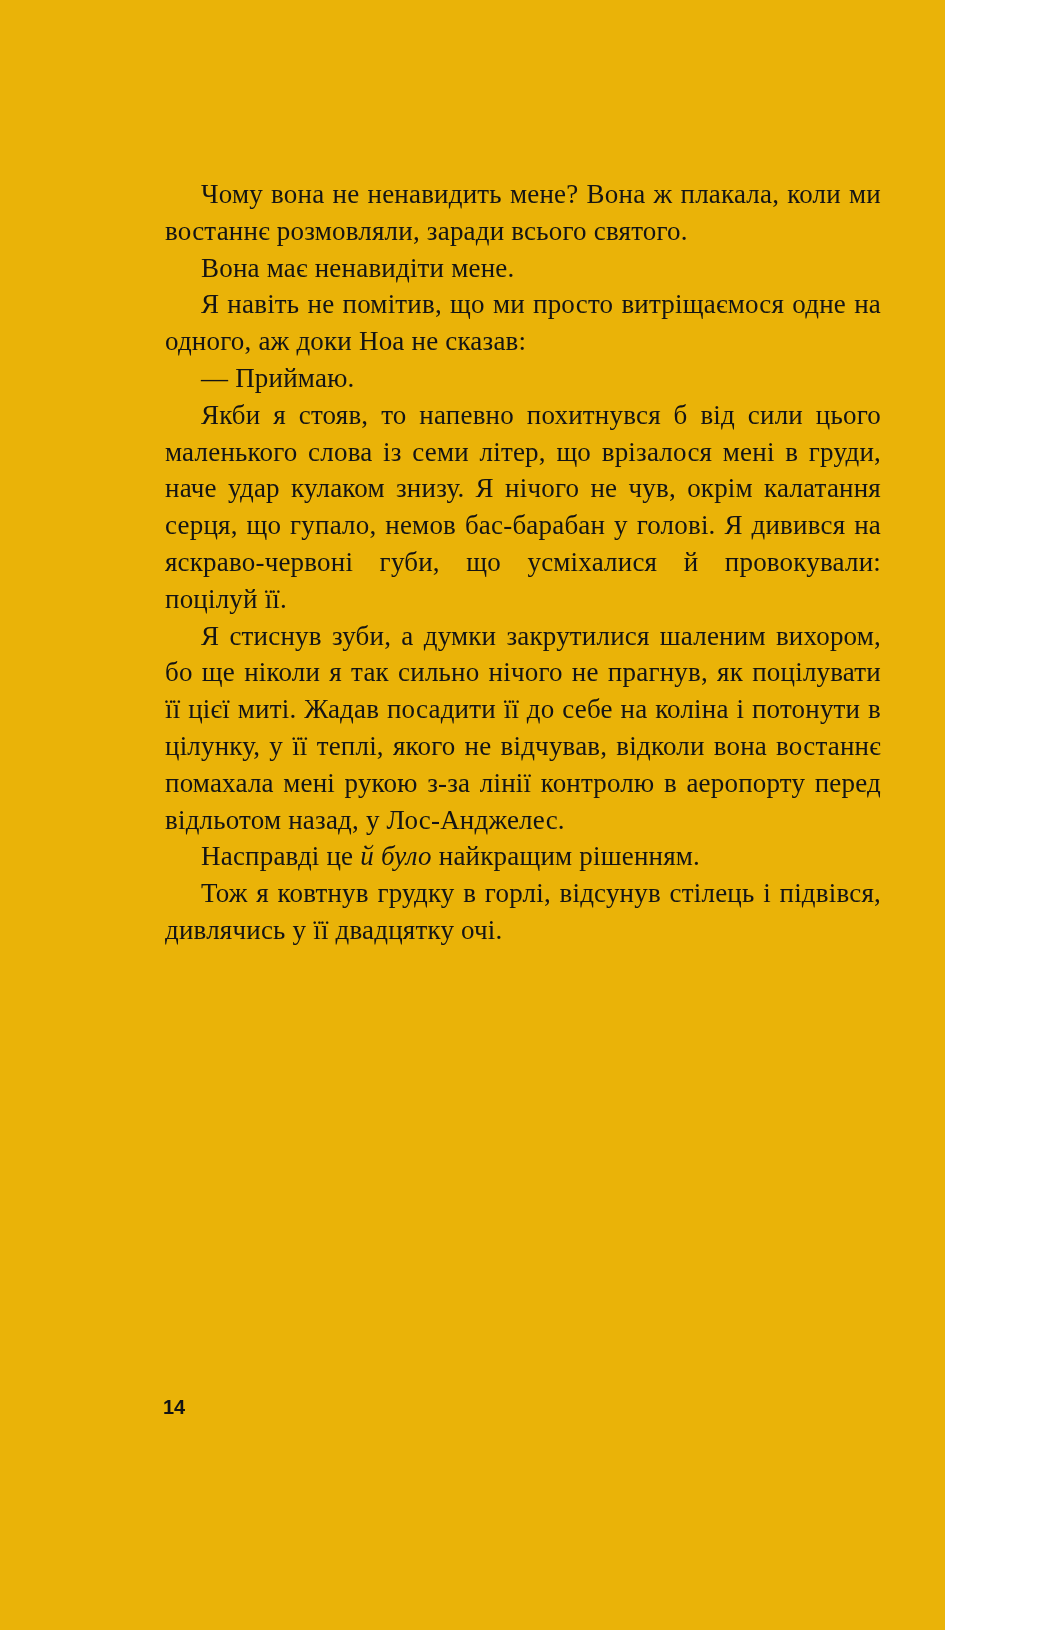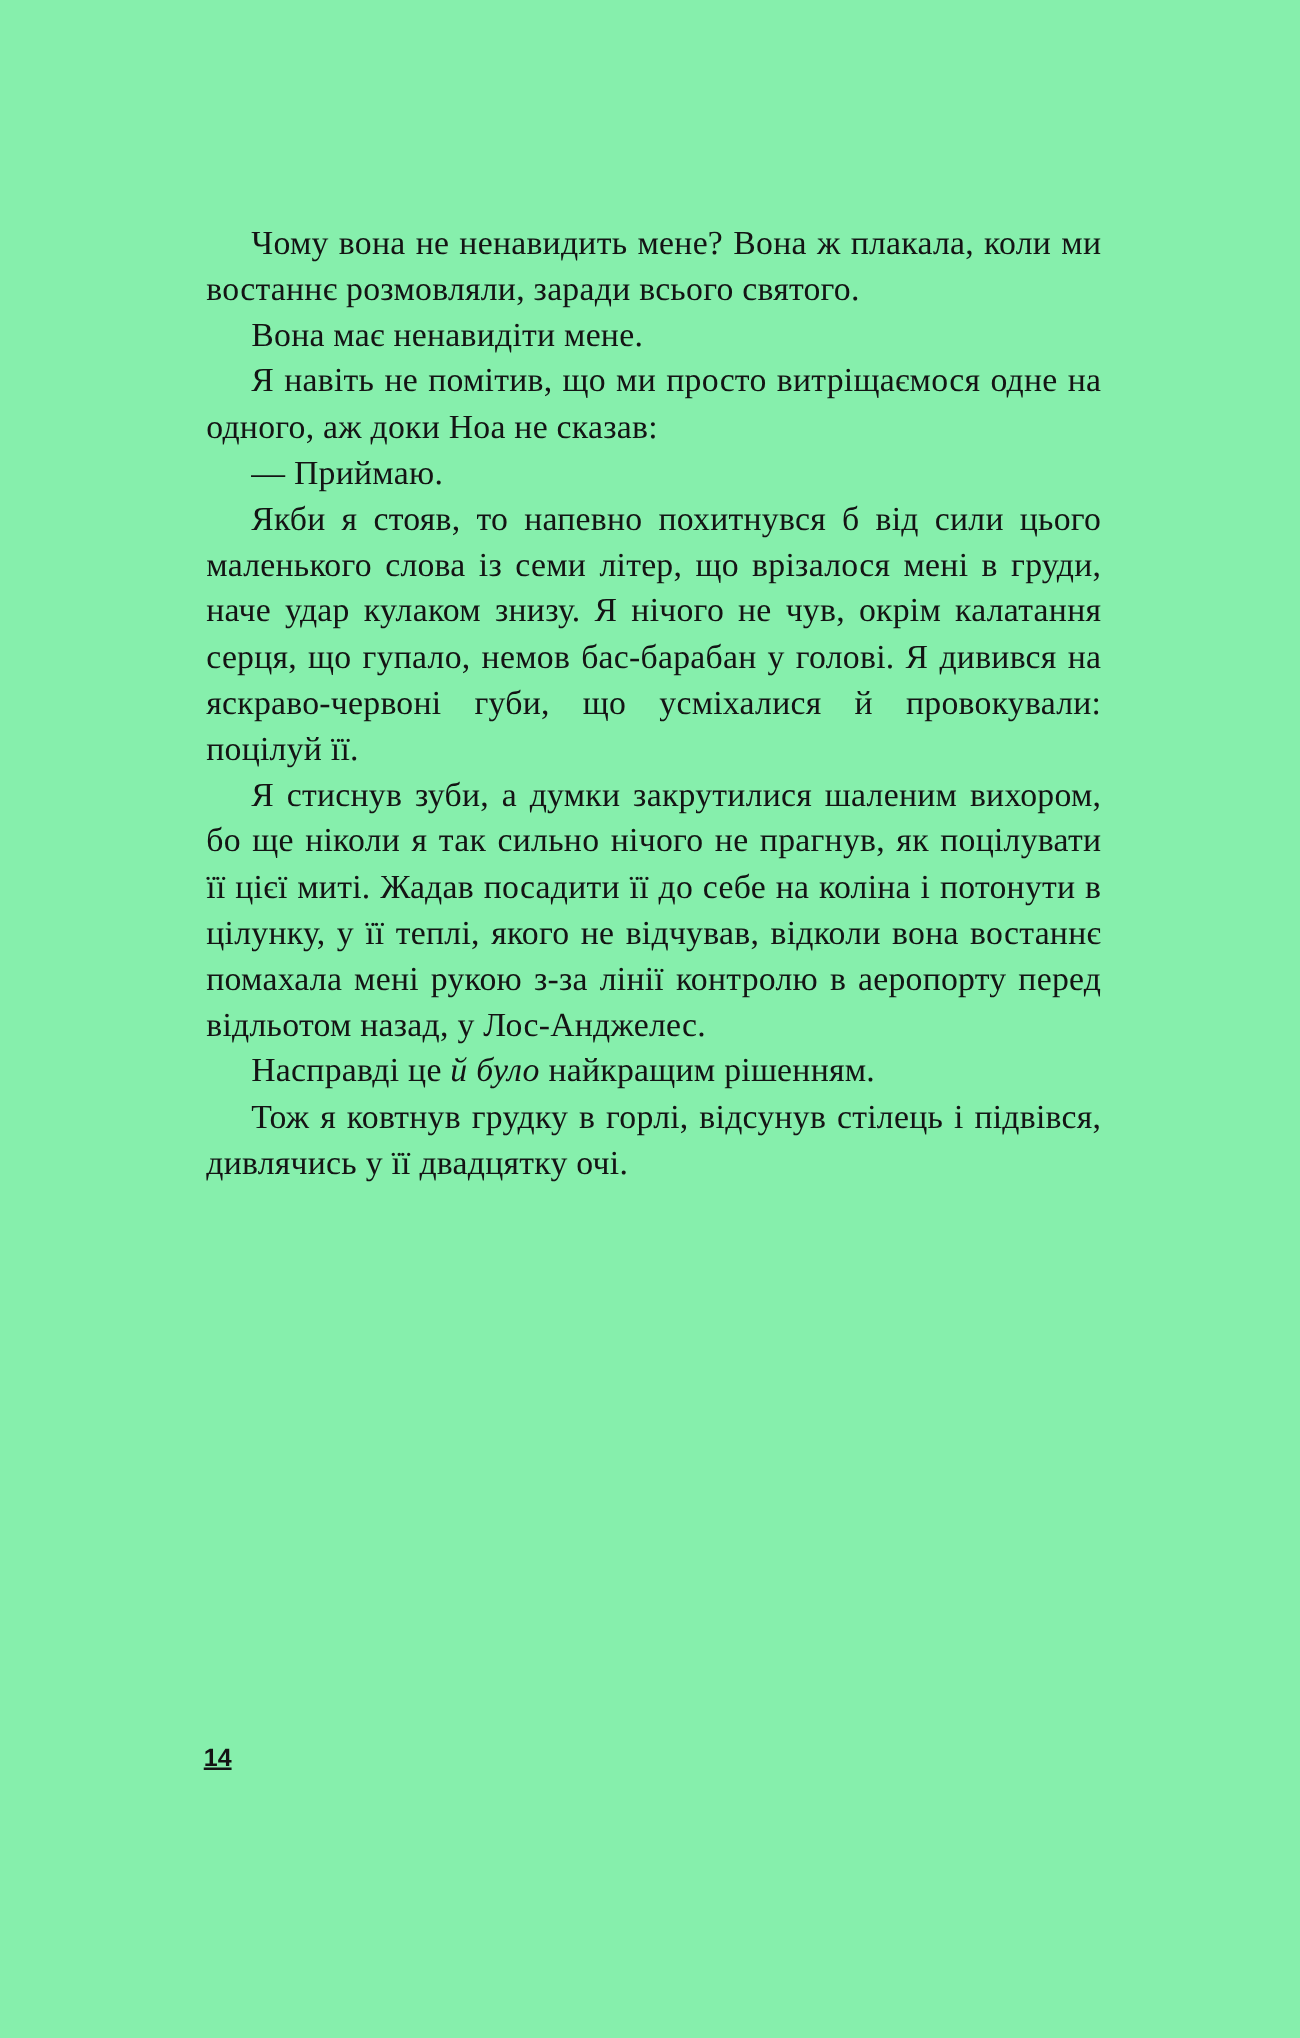--- a/index.html
+++ b/index.html
@@ -2,23 +2,23 @@
 <html><head>
   <meta charset="utf-8">
   <style>
     html, body {
       margin: 0;
       padding: 0;
       background: #ffffff;
     }
     .page {
       position: relative;
-      width: 1040px;
+      width: 945px;
       height: 1630px;
-      background: #86efac;
+      background: #eab308;
       color: #141414;
       font-family: "Liberation Serif", serif;
       overflow: hidden;
     }
     .text-block {
       position: absolute;
       left: 165px;
       top: 176px;
       width: 716px;
       font-size: 27px;
@@ -35,21 +35,20 @@
       font-style: italic;
     }
     .page-number {
       position: absolute;
       left: 163px;
       top: 1396px;
       font-family: "Liberation Sans", sans-serif;
       font-weight: bold;
       font-size: 20px;
       color: #141414;
-      text-decoration: underline;
     }
   </style>
 </head>
 <body>
 
 <div class="page">
   <div class="text-block">
     <p class="para">Чому вона не ненавидить мене? Вона ж плакала, коли ми востаннє розмовляли, заради всього святого.</p>
     <p class="para">Вона має ненавидіти мене.</p>
     <p class="para">Я навіть не помітив, що ми просто витріщаємося одне на одного, аж доки Ноа не сказав:</p>

